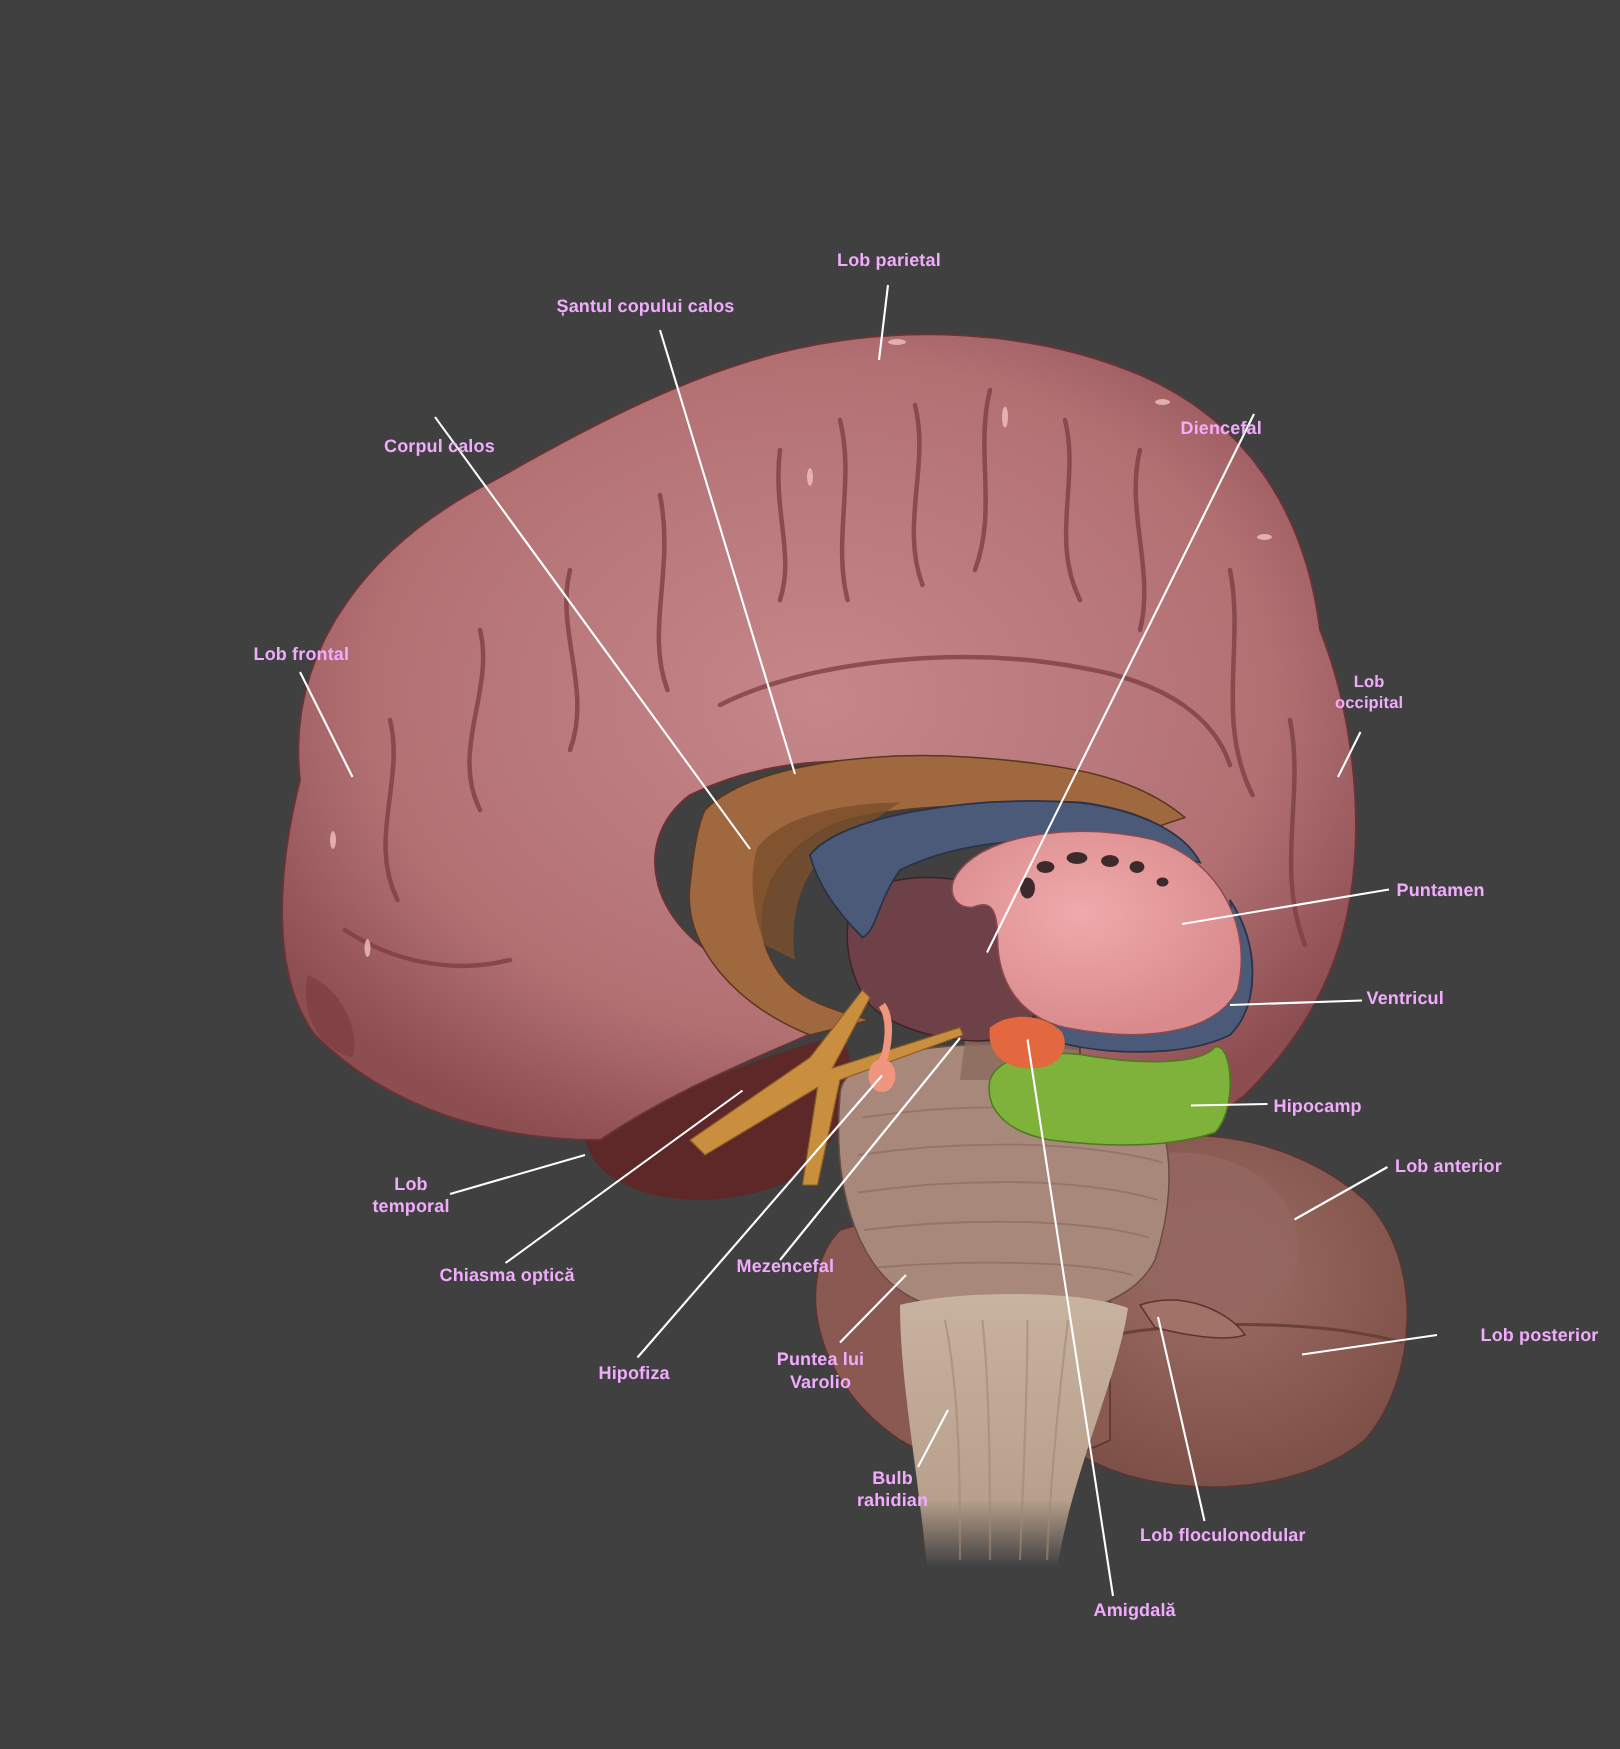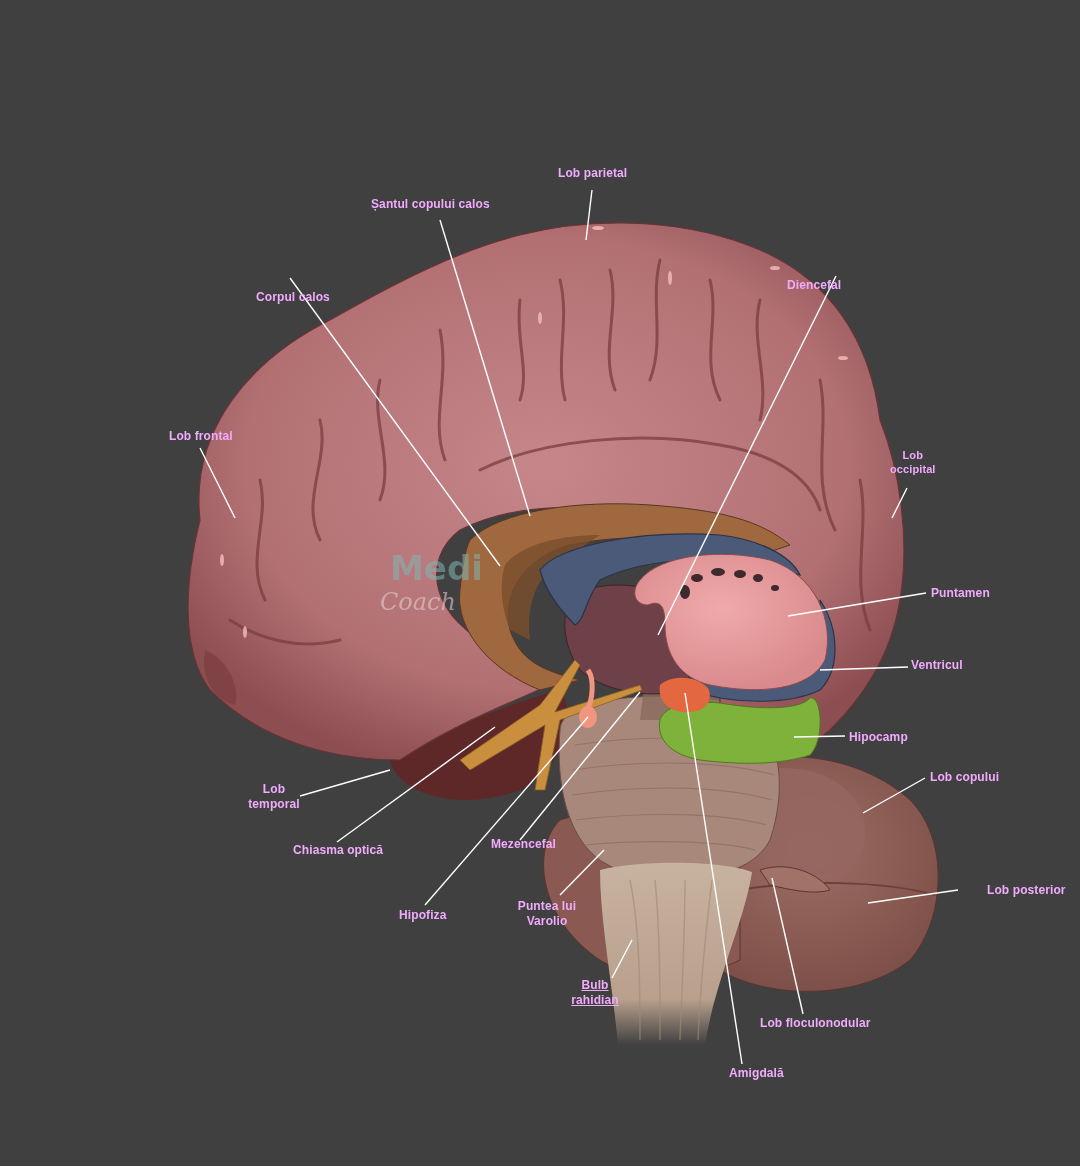--- a/index.html
+++ b/index.html
@@ -190,50 +190,46 @@
       <line x1="520" y1="840" x2="640" y2="692"></line>
       <line x1="958" y1="890" x2="868" y2="903"></line>
       <line x1="425" y1="905" x2="588" y2="717"></line>
       <line x1="560" y1="895" x2="604" y2="850"></line>
       <line x1="612" y1="978" x2="632" y2="940"></line>
       <line x1="803" y1="1014" x2="772" y2="878"></line>
       <line x1="742" y1="1064" x2="685" y2="693"></line>
     </g>
   </svg>
 
-  <div class="wm">
-    <span class="medi">Medi</span>
-    <span class="coach">Coach</span>
-  </div>
 
   <div class="label" style="left:558px; top:166px;">Lob parietal</div>
   <div class="label" style="left:371px; top:197px;">Șantul copului calos</div>
   <div class="label" style="left:256px; top:258px;margin-top:32px;">Corpul calos</div>
   <div class="label" style="left:787px; top:255px;margin-top:23px;">Diencefal</div>
   <div class="label" style="left:169px; top:429px;">Lob frontal</div>
   <div class="label" style="left:890px; top:448px; font-size:11px; line-height:14px;">
     <span class="ln">Lob</span>
     <span class="ln">occipital</span>
   </div>
   <div class="label" style="left:931px; top:586px;">Puntamen</div>
   <div class="label" style="left:911px; top:658px;">Ventricul</div>
   <div class="label" style="left:849px; top:730px;">Hipocamp</div>
-  <div class="label" style="left:930px; top:770px;">Lob copului</div>
+  <div class="label" style="left:930px; top:770px;">Lob anterior</div>
   <div class="label r" style="left:246px; top:782px; width:56px;">
     <span class="ln">Lob</span>
     <span class="ln">temporal</span>
   </div>
   <div class="label" style="left:293px; top:843px;">Chiasma optică</div>
   <div class="label" style="left:491px; top:837px;">Mezencefal</div>
   <div class="label" style="left:987px; top:883px;">Lob posterior</div>
   <div class="label" style="left:399px; top:908px;">Hipofiza</div>
   <div class="label r" style="left:514px; top:899px; width:66px;">
     <span class="ln">Puntea lui</span>
     <span class="ln">Varolio</span>
   </div>
-  <div class="label r" style="left:568px; top:978px; width:54px;text-decoration:underline;">
+  <div class="label r" style="left:568px; top:978px; width:54px;">
     <span class="ln">Bulb</span>
     <span class="ln">rahidian</span>
   </div>
   <div class="label" style="left:760px; top:1016px;">Lob floculonodular</div>
   <div class="label" style="left:729px; top:1066px;">Amigdală</div>
 
 </div>
 
 </body></html>

